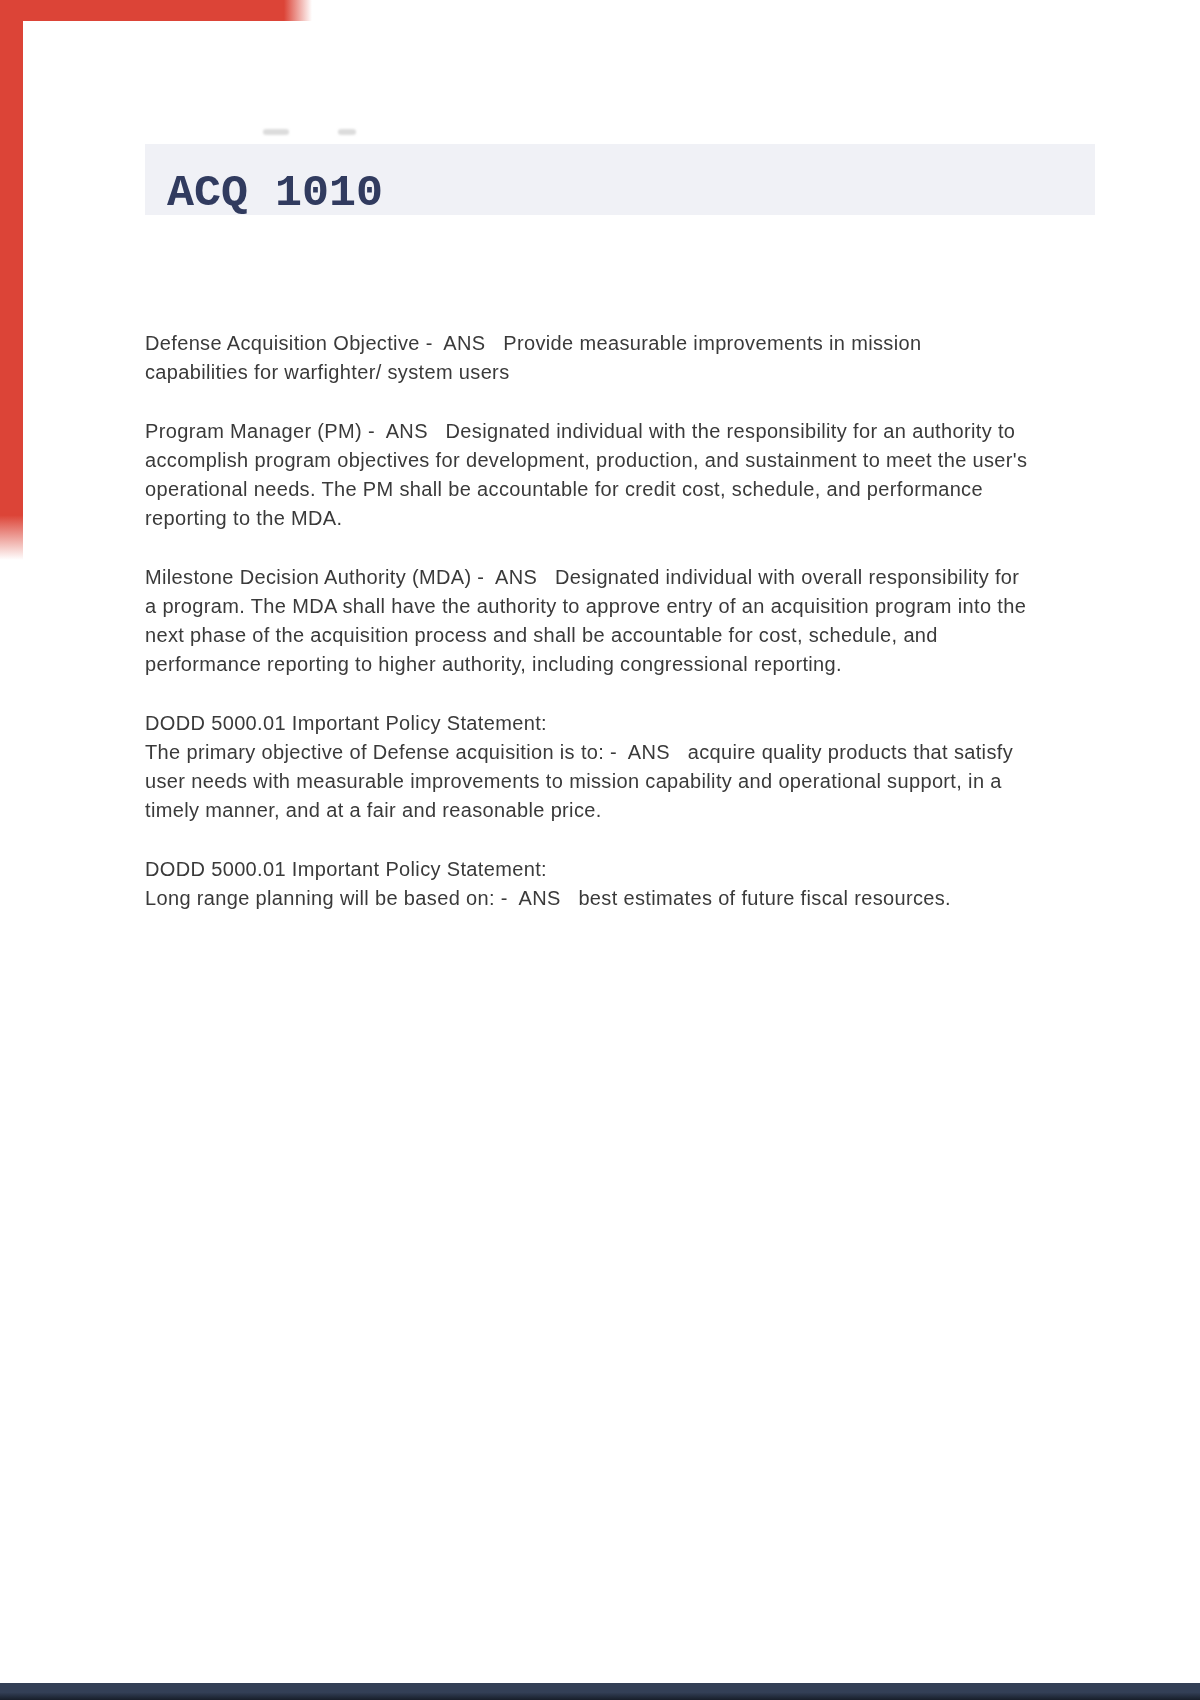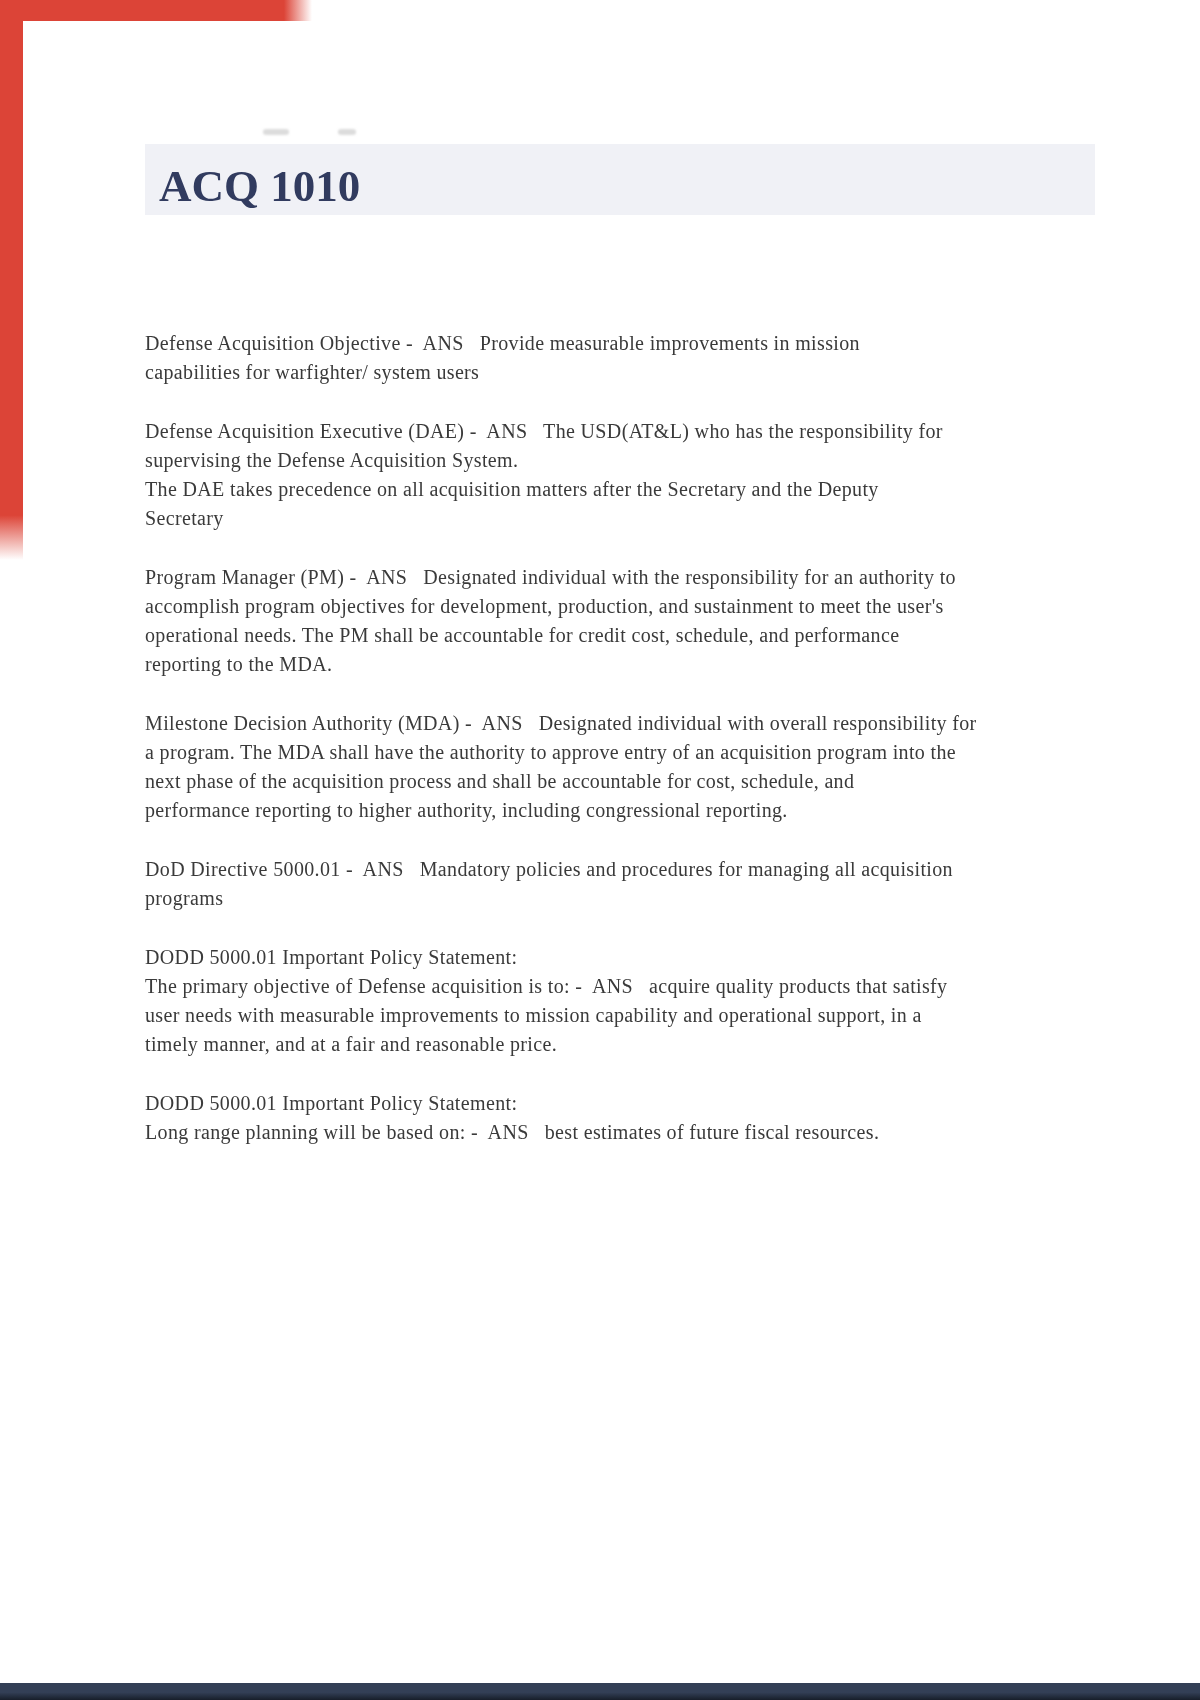--- a/index.html
+++ b/index.html
@@ -38,43 +38,42 @@
   .smudge.s1 { left: 263px; top: 129px; width: 26px; height: 6px; }
   .smudge.s2 { left: 338px; top: 129px; width: 18px; height: 6px; }
 
   .title-bar {
     position: absolute;
     left: 145px; top: 144px;
     width: 950px; height: 71px;
     background: var(--title-bar-bg);
   }
   .title-bar h1 {
-    margin: 8px;
+    margin: 16px;
     padding: 9px 0 0 6px;
     font-size: 45px;
     line-height: 50px;
     font-weight: bold;
     letter-spacing: 0px;
     color: var(--title-text);
-    font-family: Liberation Serif, serif;
+    font-family: Liberation Mono, monospace;
   }
 
   .content {
     position: absolute;
     left: 145px; top: 329px;
     width: 1005px;
   }
   .content p {
     margin: 0 0 30px 0;
     font-size: 20px;
     line-height: 29px;
     letter-spacing: 0.35px;
     color: var(--body-text);
     white-space: pre-wrap;
-    font-family: Liberation Serif, serif;
   }
 
   .footer-bar {
     position: absolute;
     left: 0; bottom: 0;
     width: 100%; height: 17px;
     background: linear-gradient(180deg, var(--footer-bar) 0%, var(--footer-bar) 55%, var(--footer-edge) 100%);
   }
 </style>
 </head>
@@ -88,34 +87,28 @@
   <div class="smudge s1"></div>
   <div class="smudge s2"></div>
 
   <div class="title-bar">
     <h1>ACQ 1010</h1>
   </div>
 
   <div class="content">
     <p>Defense Acquisition Objective -  ANS   Provide measurable improvements in mission
 capabilities for warfighter/ system users</p>
-    <p>Defense Acquisition Executive (DAE) -  ANS   The USD(AT&amp;L) who has the responsibility for
-supervising the Defense Acquisition System.
-The DAE takes precedence on all acquisition matters after the Secretary and the Deputy
-Secretary</p>
     <p>Program Manager (PM) -  ANS   Designated individual with the responsibility for an authority to
 accomplish program objectives for development, production, and sustainment to meet the user's
 operational needs. The PM shall be accountable for credit cost, schedule, and performance
 reporting to the MDA.</p>
     <p>Milestone Decision Authority (MDA) -  ANS   Designated individual with overall responsibility for
 a program. The MDA shall have the authority to approve entry of an acquisition program into the
 next phase of the acquisition process and shall be accountable for cost, schedule, and
 performance reporting to higher authority, including congressional reporting.</p>
-    <p>DoD Directive 5000.01 -  ANS   Mandatory policies and procedures for managing all acquisition
-programs</p>
     <p>DODD 5000.01 Important Policy Statement:
 The primary objective of Defense acquisition is to: -  ANS   acquire quality products that satisfy
 user needs with measurable improvements to mission capability and operational support, in a
 timely manner, and at a fair and reasonable price.</p>
     <p>DODD 5000.01 Important Policy Statement:
 Long range planning will be based on: -  ANS   best estimates of future fiscal resources.</p>
   </div>
 
   <div class="footer-bar"></div>
 

